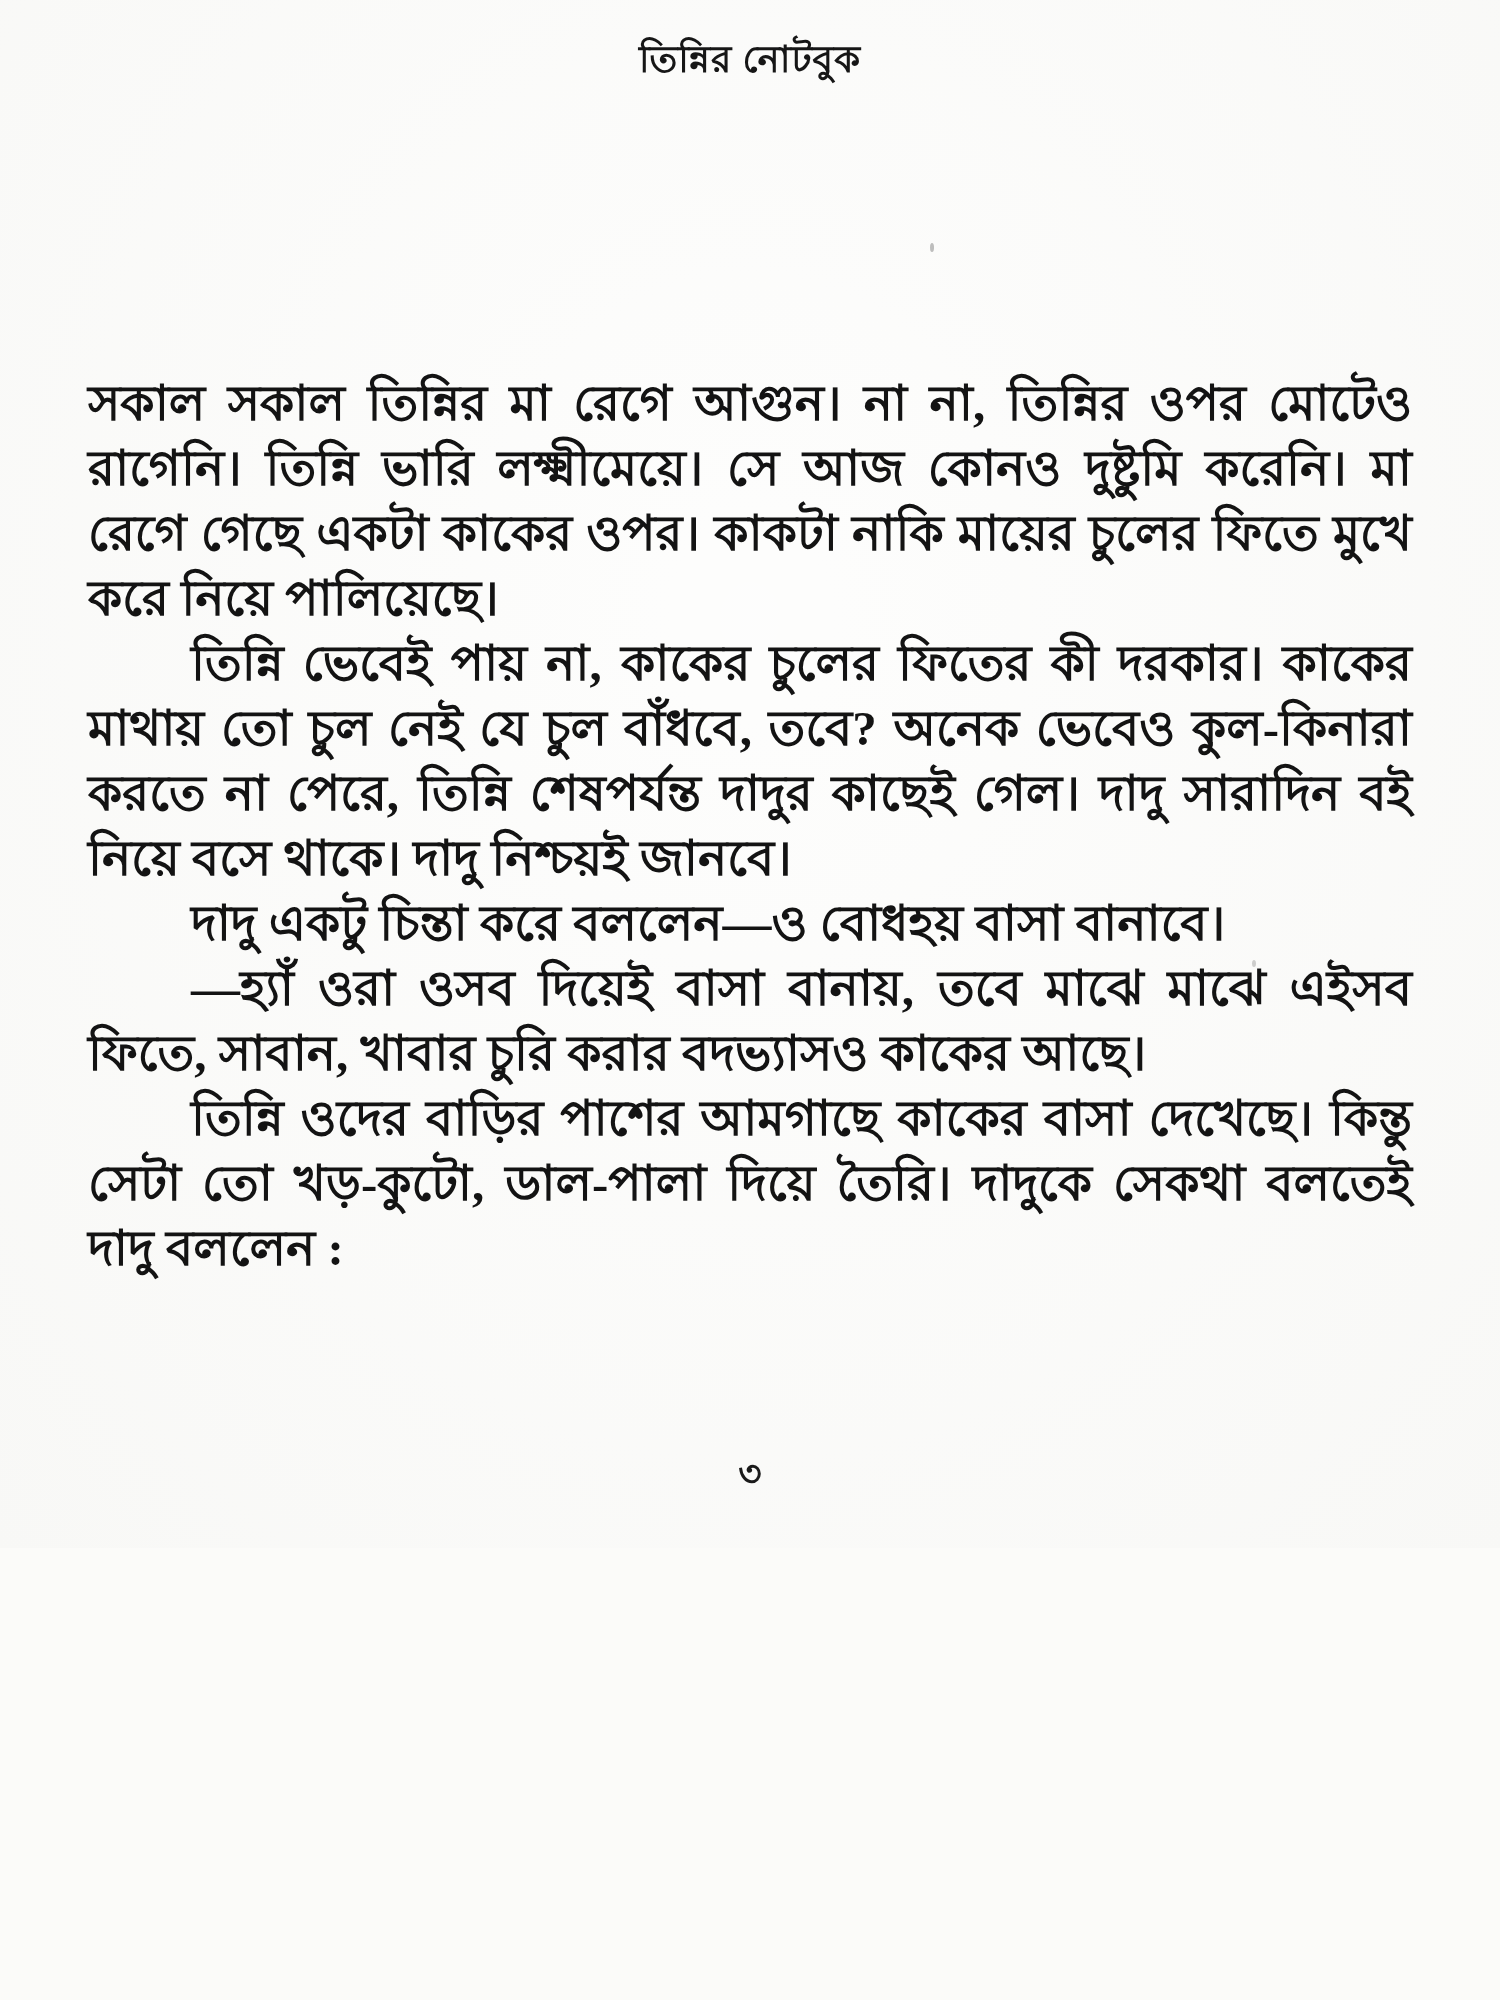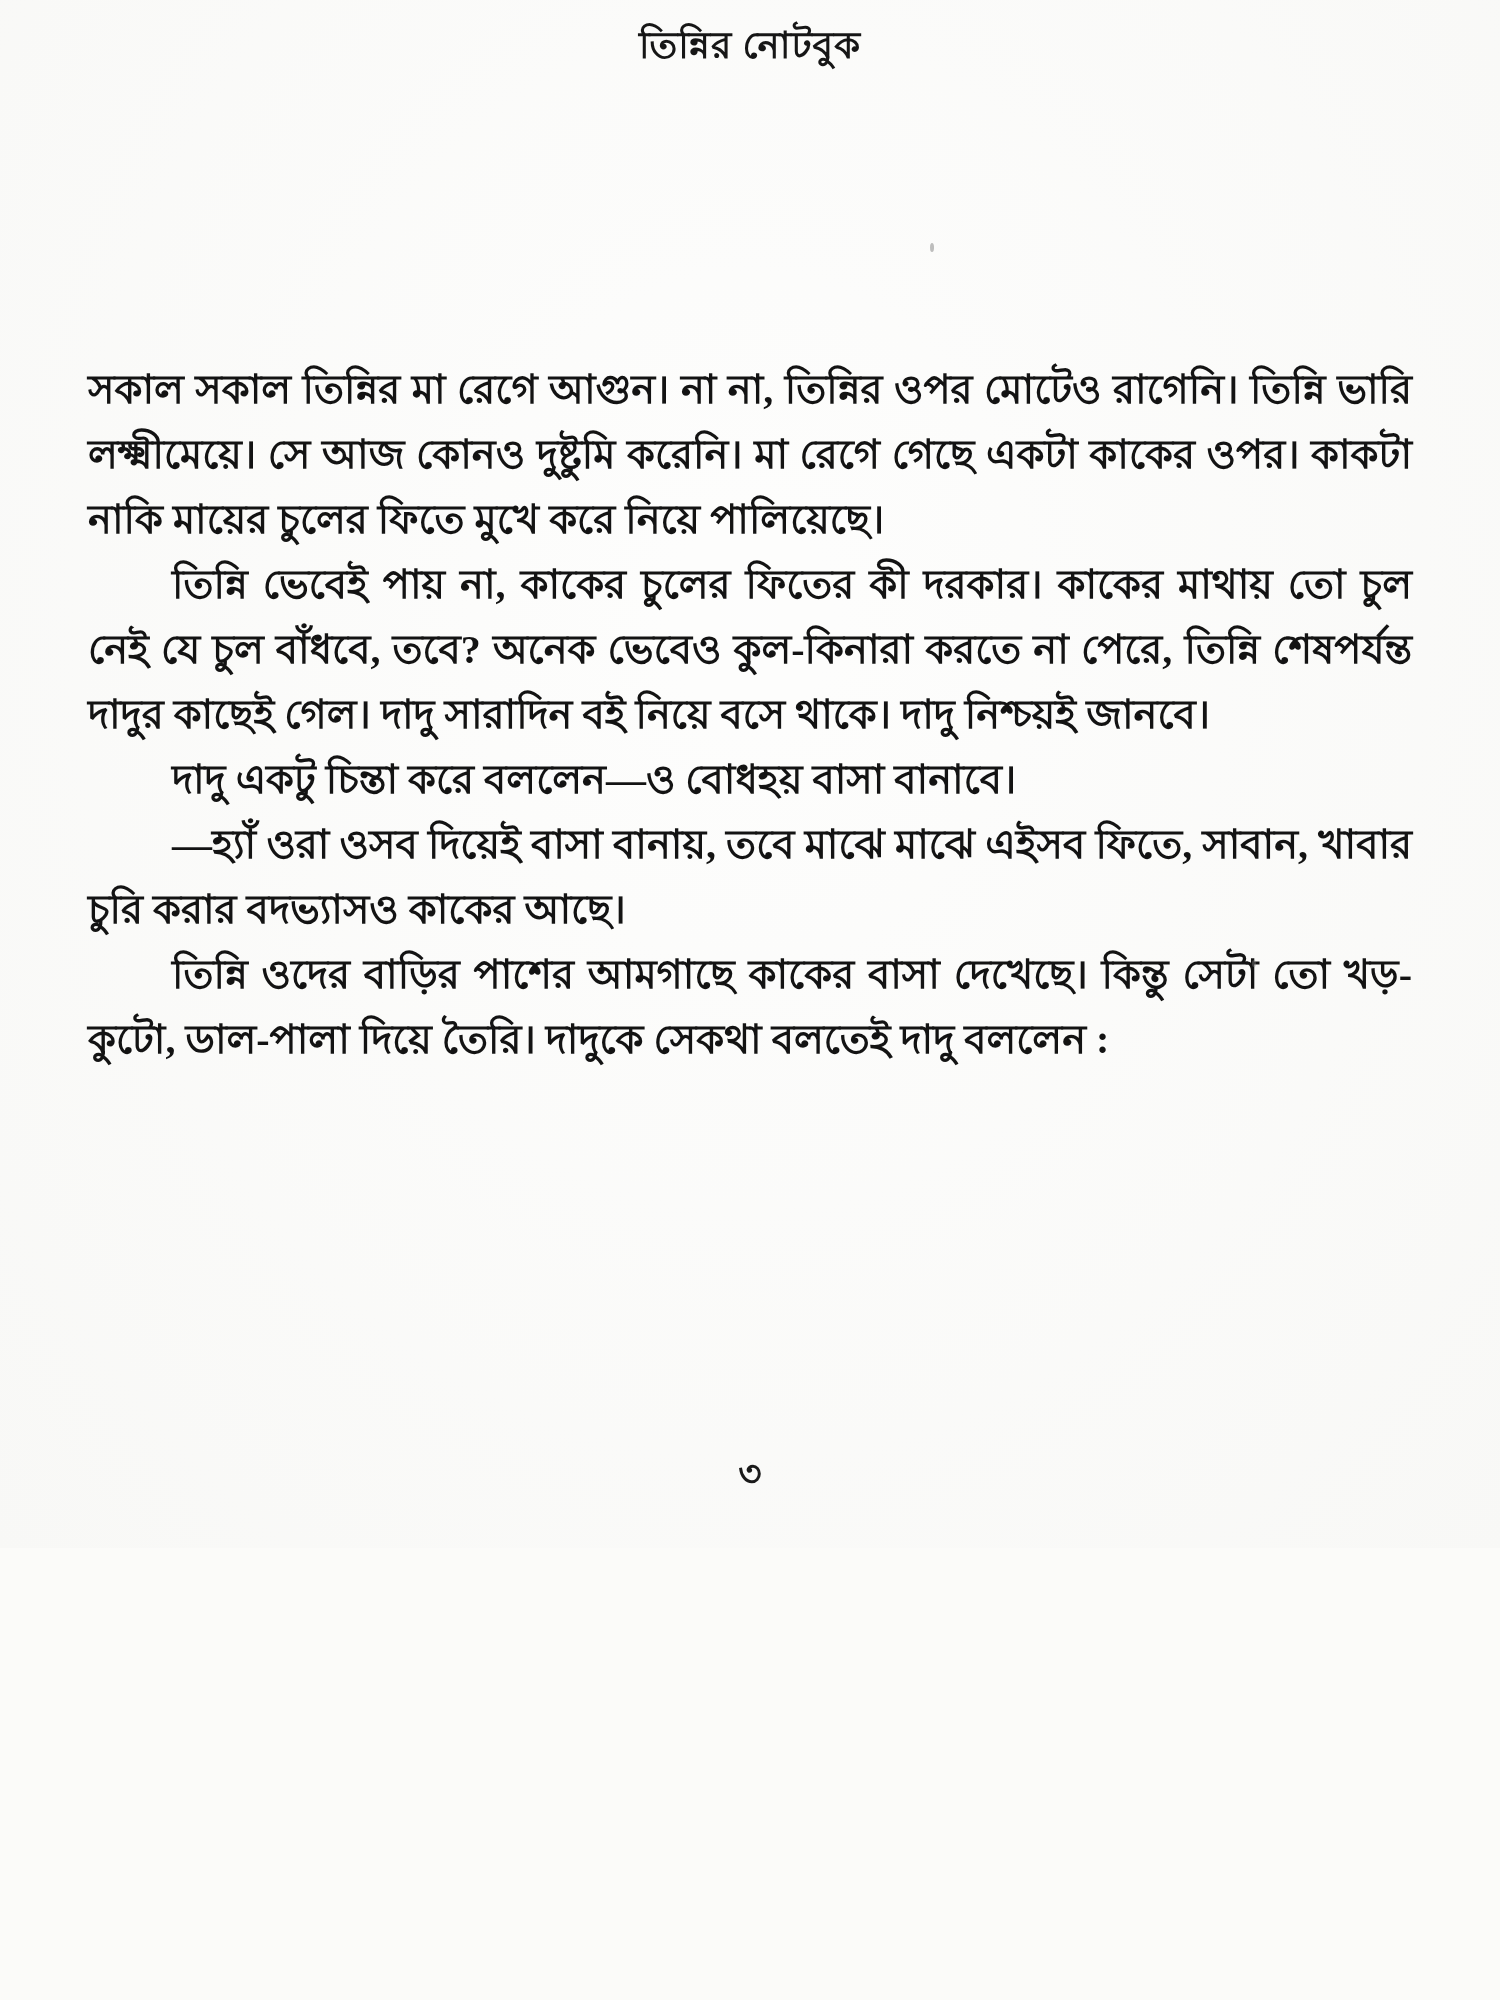--- a/index.html
+++ b/index.html
@@ -13,40 +13,40 @@
     font-family: "Liberation Serif", "DejaVu Serif", serif;
     background: #fbfbf9;
     color: #141414;
     overflow: hidden;
     position: relative;
   }
 
   .scan-page {
     width: 1500px;
     height: 1548px;
-    padding: 8px 88px 0 88px;
+    padding: 22px 88px 0 88px;
     position: relative;
     
     background:
       radial-gradient(ellipse at 50% 40%, rgba(255,255,255,0.6), rgba(0,0,0,0.012)),
       #fbfbf9;
   }
 
   .book-title {
     text-align: center;
     font-size: 37px;
     font-weight: 700;
     letter-spacing: 1px;
     color: #161616;
     margin-top: 8px;
   }
 
   .body-text {
     margin-top: 278px; 
-    font-size: 40px;
+    font-size: 49px;
     line-height: 65px;
     font-weight: 600;
     text-align: justify;
     color: #131313;
   }
 
   .para {
     text-indent: 2.1em;
     text-justify: inter-word;
   }

